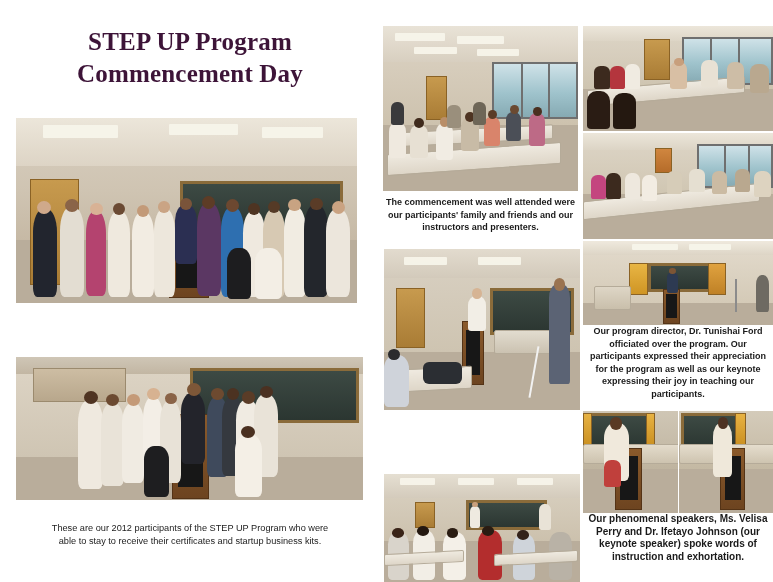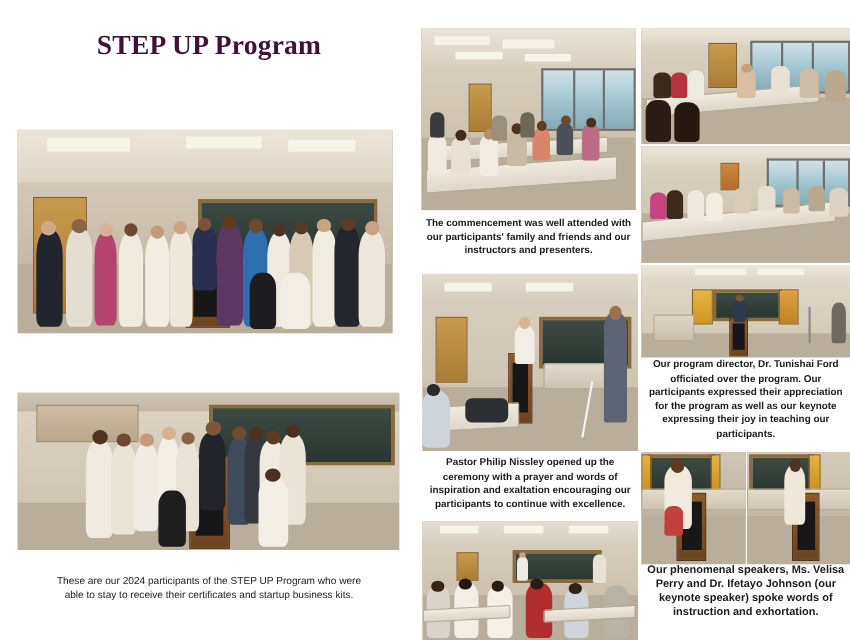--- a/index.html
+++ b/index.html
@@ -135,20 +135,21 @@
     background: #ffffff;
   }
 </style>
 </head>
 <body>
 
 <div class="page">
 
   <div class="title-block">
     <div class="title-line">STEP UP Program</div>
+    <div class="title-line">Commencement Day</div>
   </div>
 
   <div class="photo" style="left:16px; top:118px; width:341px; height:185px;">
     <div class="scene">
       <div class="wall" style="height:66%;"></div>
       <div class="ceiling" style="height:26%; background:linear-gradient(#ece6da,#ddd4c5);"></div>
       <div class="lightpanel" style="left:8%; top:4%; width:22%; height:7%;"></div>
       <div class="lightpanel" style="left:45%; top:3%; width:20%; height:6%;"></div>
       <div class="lightpanel" style="left:72%; top:5%; width:18%; height:6%;"></div>
       <div class="door" style="left:4%; top:33%; width:14%; height:56%;"></div>
@@ -219,21 +220,21 @@
       <div class="person" style="left:63.5%; top:30%; width:6.5%; height:55%; background:#f0ebe2;"></div>
       <div class="head" style="left:65%; top:24%; width:3.8%; height:8.6%; background:#5a3c27;"></div>
       <div class="person" style="left:68.5%; top:26%; width:7%; height:58%; background:#e9e3d8;"></div>
       <div class="head" style="left:70.2%; top:20%; width:4%; height:9%; background:#4b3121;"></div>
       <div class="person" style="left:37%; top:62%; width:7%; height:36%; background:#1e1e20;"></div>
       <div class="person" style="left:63%; top:54%; width:8%; height:44%; background:#f4efe6;"></div>
       <div class="head" style="left:64.8%; top:48%; width:4.2%; height:9%; background:#4a3020;"></div>
     </div>
   </div>
 
-  <div class="caption light" style="left:44px; top:522px; width:292px; font-size:9.2px; line-height:13px;">These are our 2024 participants of the STEP UP Program who were able to stay to receive their certificates and startup business kits.</div>
+  <div class="caption light" style="left:44px; top:522px; width:292px; font-size:9.2px; line-height:13px;">These are our 2012 participants of the STEP UP Program who were able to stay to receive their certificates and startup business kits.</div>
 
   <div class="photo" style="left:383px; top:26px; width:195px; height:165px;">
     <div class="scene">
       <div class="wall" style="height:60%; background:linear-gradient(#ddd4c5,#cdc2ae);"></div>
       <div class="ceiling" style="height:22%; background:linear-gradient(#e9e3d7,#d8cfc0);"></div>
       <div class="lightpanel" style="left:6%; top:4%; width:26%; height:5%;"></div>
       <div class="lightpanel" style="left:38%; top:6%; width:24%; height:5%;"></div>
       <div class="lightpanel" style="left:16%; top:13%; width:22%; height:4%;"></div>
       <div class="lightpanel" style="left:48%; top:14%; width:22%; height:4%;"></div>
       <div class="window" style="left:56%; top:22%; width:42%; height:32%;">
@@ -256,21 +257,21 @@
       <div class="person" style="left:63%; top:52%; width:8%; height:18%; background:#4b4f57;"></div>
       <div class="head" style="left:65%; top:48%; width:4.6%; height:5.6%; background:#6b4a31;"></div>
       <div class="person" style="left:75%; top:53%; width:8%; height:20%; background:#bd6a86;"></div>
       <div class="head" style="left:77%; top:49%; width:4.6%; height:5.6%; background:#4a3020;"></div>
       <div class="person" style="left:33%; top:48%; width:7%; height:14%; background:#9a8f7c;"></div>
       <div class="person" style="left:46%; top:46%; width:7%; height:14%; background:#6e6657;"></div>
       <div class="person" style="left:4%; top:46%; width:7%; height:14%; background:#3a3a3c;"></div>
     </div>
   </div>
 
-  <div class="caption" style="left:384px; top:196px; width:193px; font-size:9px; line-height:12.5px;">The commencement was well attended with our participants' family and friends and our instructors and presenters.</div>
+  <div class="caption" style="left:384px; top:196px; width:193px; font-size:9px; line-height:12.5px;">The commencement was well attended were our participants' family and friends and our instructors and presenters.</div>
 
   <div class="photo" style="left:384px; top:249px; width:196px; height:161px;">
     <div class="scene">
       <div class="wall" style="height:64%; background:linear-gradient(#d9d1c3,#cec4b1);"></div>
       <div class="ceiling" style="height:18%; background:linear-gradient(#e2dbce,#d3cabb);"></div>
       <div class="lightpanel" style="left:10%; top:5%; width:22%; height:5%;"></div>
       <div class="lightpanel" style="left:48%; top:5%; width:22%; height:5%;"></div>
       <div class="door" style="left:6%; top:24%; width:14%; height:36%;"></div>
       <div class="chalkboard" style="left:54%; top:24%; width:40%; height:26%;"></div>
       <div class="table" style="left:56%; top:50%; width:38%; height:14%; background:linear-gradient(#e2dccf,#cbc2b1);"></div>
@@ -282,21 +283,20 @@
       <div class="person" style="left:84%; top:22%; width:11%; height:62%; background:#5b6374; border-radius:40% 40% 8% 8% / 14% 14% 4% 4%;"></div>
       <div class="head" style="left:86.5%; top:18%; width:6%; height:8%; background:#9a7350;"></div>
       <div class="seam" style="left:76%; top:60%; width:2px; height:32%; background:#f2f2f2; transform:rotate(10deg);"></div>
       <div class="table" style="left:-2%; top:74%; width:46%; height:13%; transform:skewY(-3deg);"></div>
       <div class="person" style="left:0%; top:66%; width:13%; height:32%; background:#cfd3da;"></div>
       <div class="head" style="left:2%; top:62%; width:6%; height:7%; background:#2b2b2d;"></div>
       <div class="person" style="left:20%; top:70%; width:20%; height:14%; background:#2b2e33; border-radius:6px;"></div>
     </div>
   </div>
 
-  <div class="caption" style="left:384px; top:414px; width:196px; font-size:9px; line-height:12.5px;">Pastor Philip Nissley opened up the ceremony with a prayer and words of inspiration and exaltation encouraging our participants to continue with excellence.</div>
 
   <div class="photo" style="left:384px; top:474px; width:196px; height:108px;">
     <div class="scene">
       <div class="wall" style="height:62%; background:linear-gradient(#dbd3c4,#ccc1ad);"></div>
       <div class="ceiling" style="height:22%; background:linear-gradient(#e5dfd2,#d4cbbc);"></div>
       <div class="lightpanel" style="left:8%; top:4%; width:18%; height:6%;"></div>
       <div class="lightpanel" style="left:38%; top:4%; width:18%; height:6%;"></div>
       <div class="lightpanel" style="left:68%; top:4%; width:18%; height:6%;"></div>
       <div class="chalkboard" style="left:42%; top:24%; width:38%; height:22%;"></div>
       <div class="door" style="left:16%; top:26%; width:9%; height:22%;"></div>

